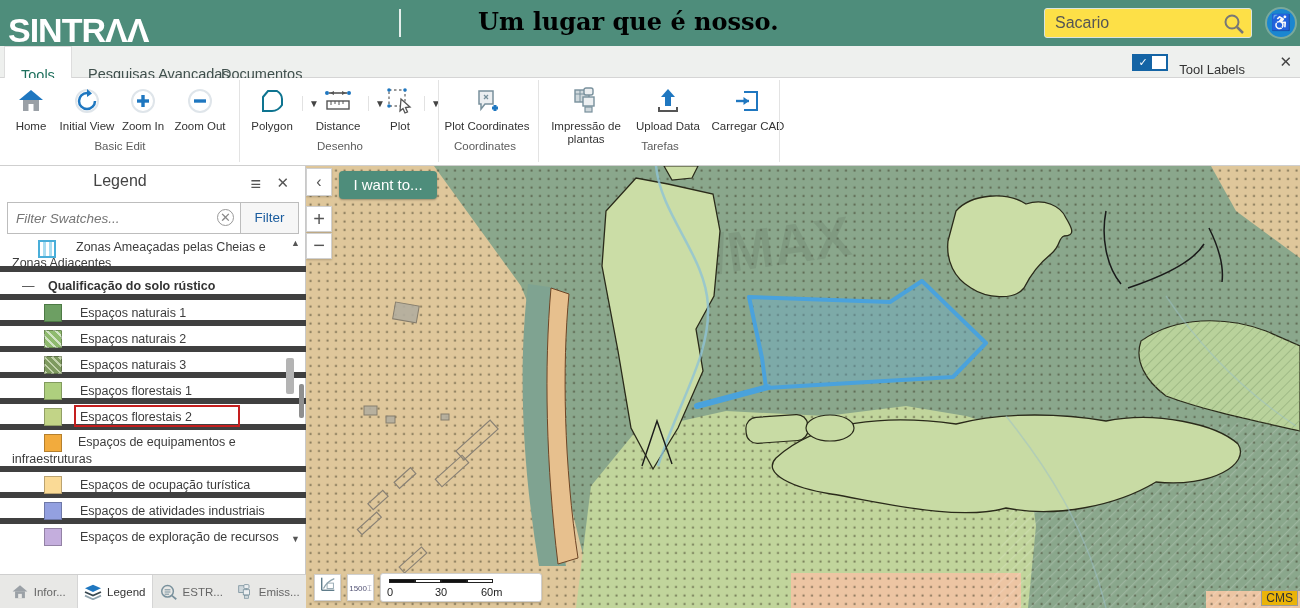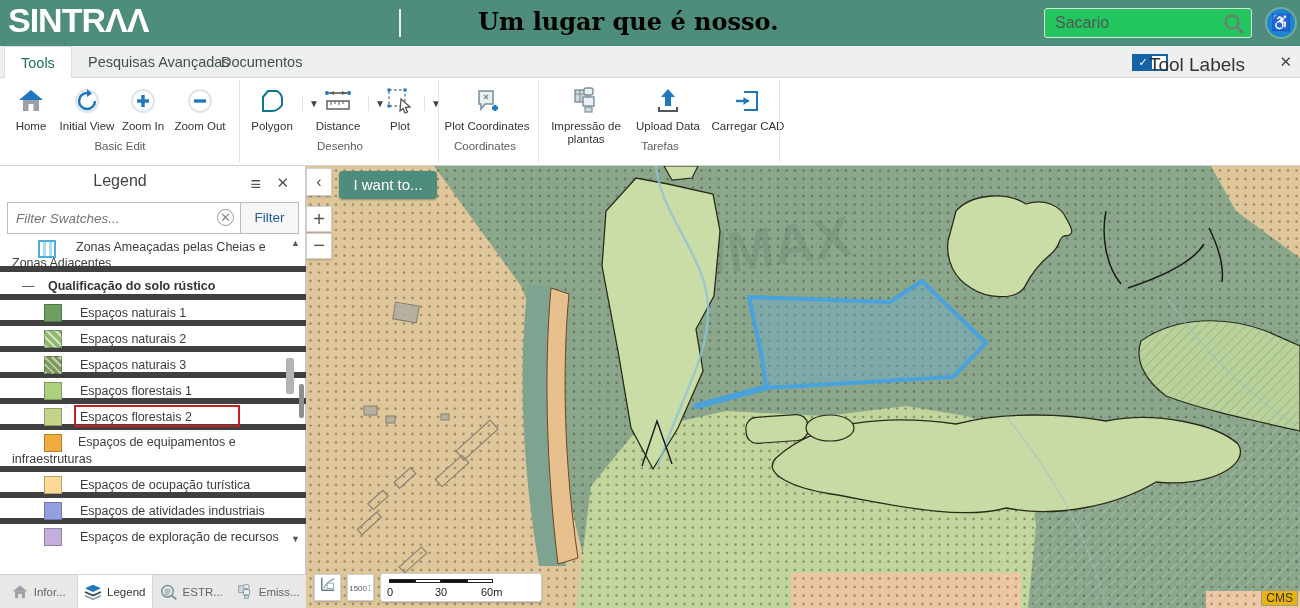--- a/index.html
+++ b/index.html
@@ -1,34 +1,34 @@
 <!DOCTYPE html>
 <html><head>
 <meta charset="utf-8">
 <style>
   * { margin:0; padding:0; box-sizing:border-box; }
   html,body { width:1300px; height:608px; overflow:hidden; font-family:"Liberation Sans", sans-serif; background:#fff; }
 
   
   #header { position:absolute; left:0; top:0; width:1300px; height:46px; background:#4e8d7b; }
-  #brand { position:absolute; left:8px; top:1px; color:#fff; font-size:34px; font-weight:700; letter-spacing:-1px; }
+  #brand { position:absolute; left:8px; top:11px; color:#fff; font-size:34px; font-weight:700; letter-spacing:-1px; }
   #brand-divider { position:absolute; left:399px; top:9px; width:2px; height:28px; background:rgba(255,255,255,.85); }
   #tagline { position:absolute; left:478px; top:7px; color:#000000; font-family:"DejaVu Serif", serif; font-weight:700; font-size:24px; }
-  #searchbox { position:absolute; right:48px; top:8px; width:208px; height:30px; background:#22c55e; border-radius:3px; border:1px solid #d9e4df; }
+  #searchbox { position:absolute; right:48px; top:8px; width:208px; height:30px; background:#fde047; border-radius:3px; border:1px solid #d9e4df; }
   #searchbox input { position:absolute; left:10px; top:2px; width:160px; height:24px; border:0; outline:0; background:transparent; font-size:16px; color:#555; font-family:"Liberation Sans", sans-serif; }
   #search-glyph { position:absolute; right:6px; top:4px; }
   #a11y-btn { position:absolute; right:5px; top:9px; width:28px; height:28px; border-radius:50%; background:#1a86d0; color:#fff; font-size:16px; text-align:center; line-height:28px; box-shadow:0 0 0 2px rgba(255,255,255,.25); }
 
   
   #tabrow { position:absolute; left:0; top:46px; width:1300px; height:32px; background:#eef0ee; border-bottom:1px solid #d5d5d5; }
-  .top-tab { position:absolute; top:0; height:32px; line-height:32px; padding:0 16px; font-size:14.5px; color:#40504d; }
+  .top-tab { position:absolute; top:0; height:32px; line-height:32px; padding:12px 16px; font-size:14.5px; color:#40504d; }
   .top-tab.active { background:#fff; color:#1d6f5c; border:1px solid #ddd; border-bottom:0; }
   #tool-labels-toggle { position:absolute; right:132px; top:8px; width:36px; height:17px; border:2px solid #1464a5; background:#fff; }
   #tool-labels-toggle .half { position:absolute; left:0; top:0; width:18px; height:13px; background:#1464a5; color:#fff; font-size:11px; line-height:13px; text-align:center; }
-  #tool-labels-text { position:absolute; right:55px; top:8px; font-size:19px; color:#333; }
+  #tool-labels-text { position:absolute; right:55px; top:16px; font-size:13px; color:#333; }
   #tabrow-close { position:absolute; right:8px; top:7px; font-size:15px; color:#444; }
 
   
   #ribbon { position:absolute; left:0; top:78px; width:1300px; height:88px; background:#fff; border-bottom:1px solid #cfcfcf; }
   .rb-btn { position:absolute; top:8px; text-align:center; color:#333; }
   .rb-btn .ic { height:30px; display:flex; align-items:center; justify-content:center; }
   .rb-btn .lb { font-size:11.5px; margin-top:4px; line-height:13px; }
   .rb-caret { position:absolute; top:18px; font-size:10px; color:#444; border-left:1px solid #e2e2e2; padding:2px 0 2px 6px; }
   .rb-sep { position:absolute; top:2px; width:1px; height:82px; background:#e3e3e3; }
   .rb-group-label { position:absolute; top:62px; font-size:11.5px; color:#5c5c5c; text-align:center; }

